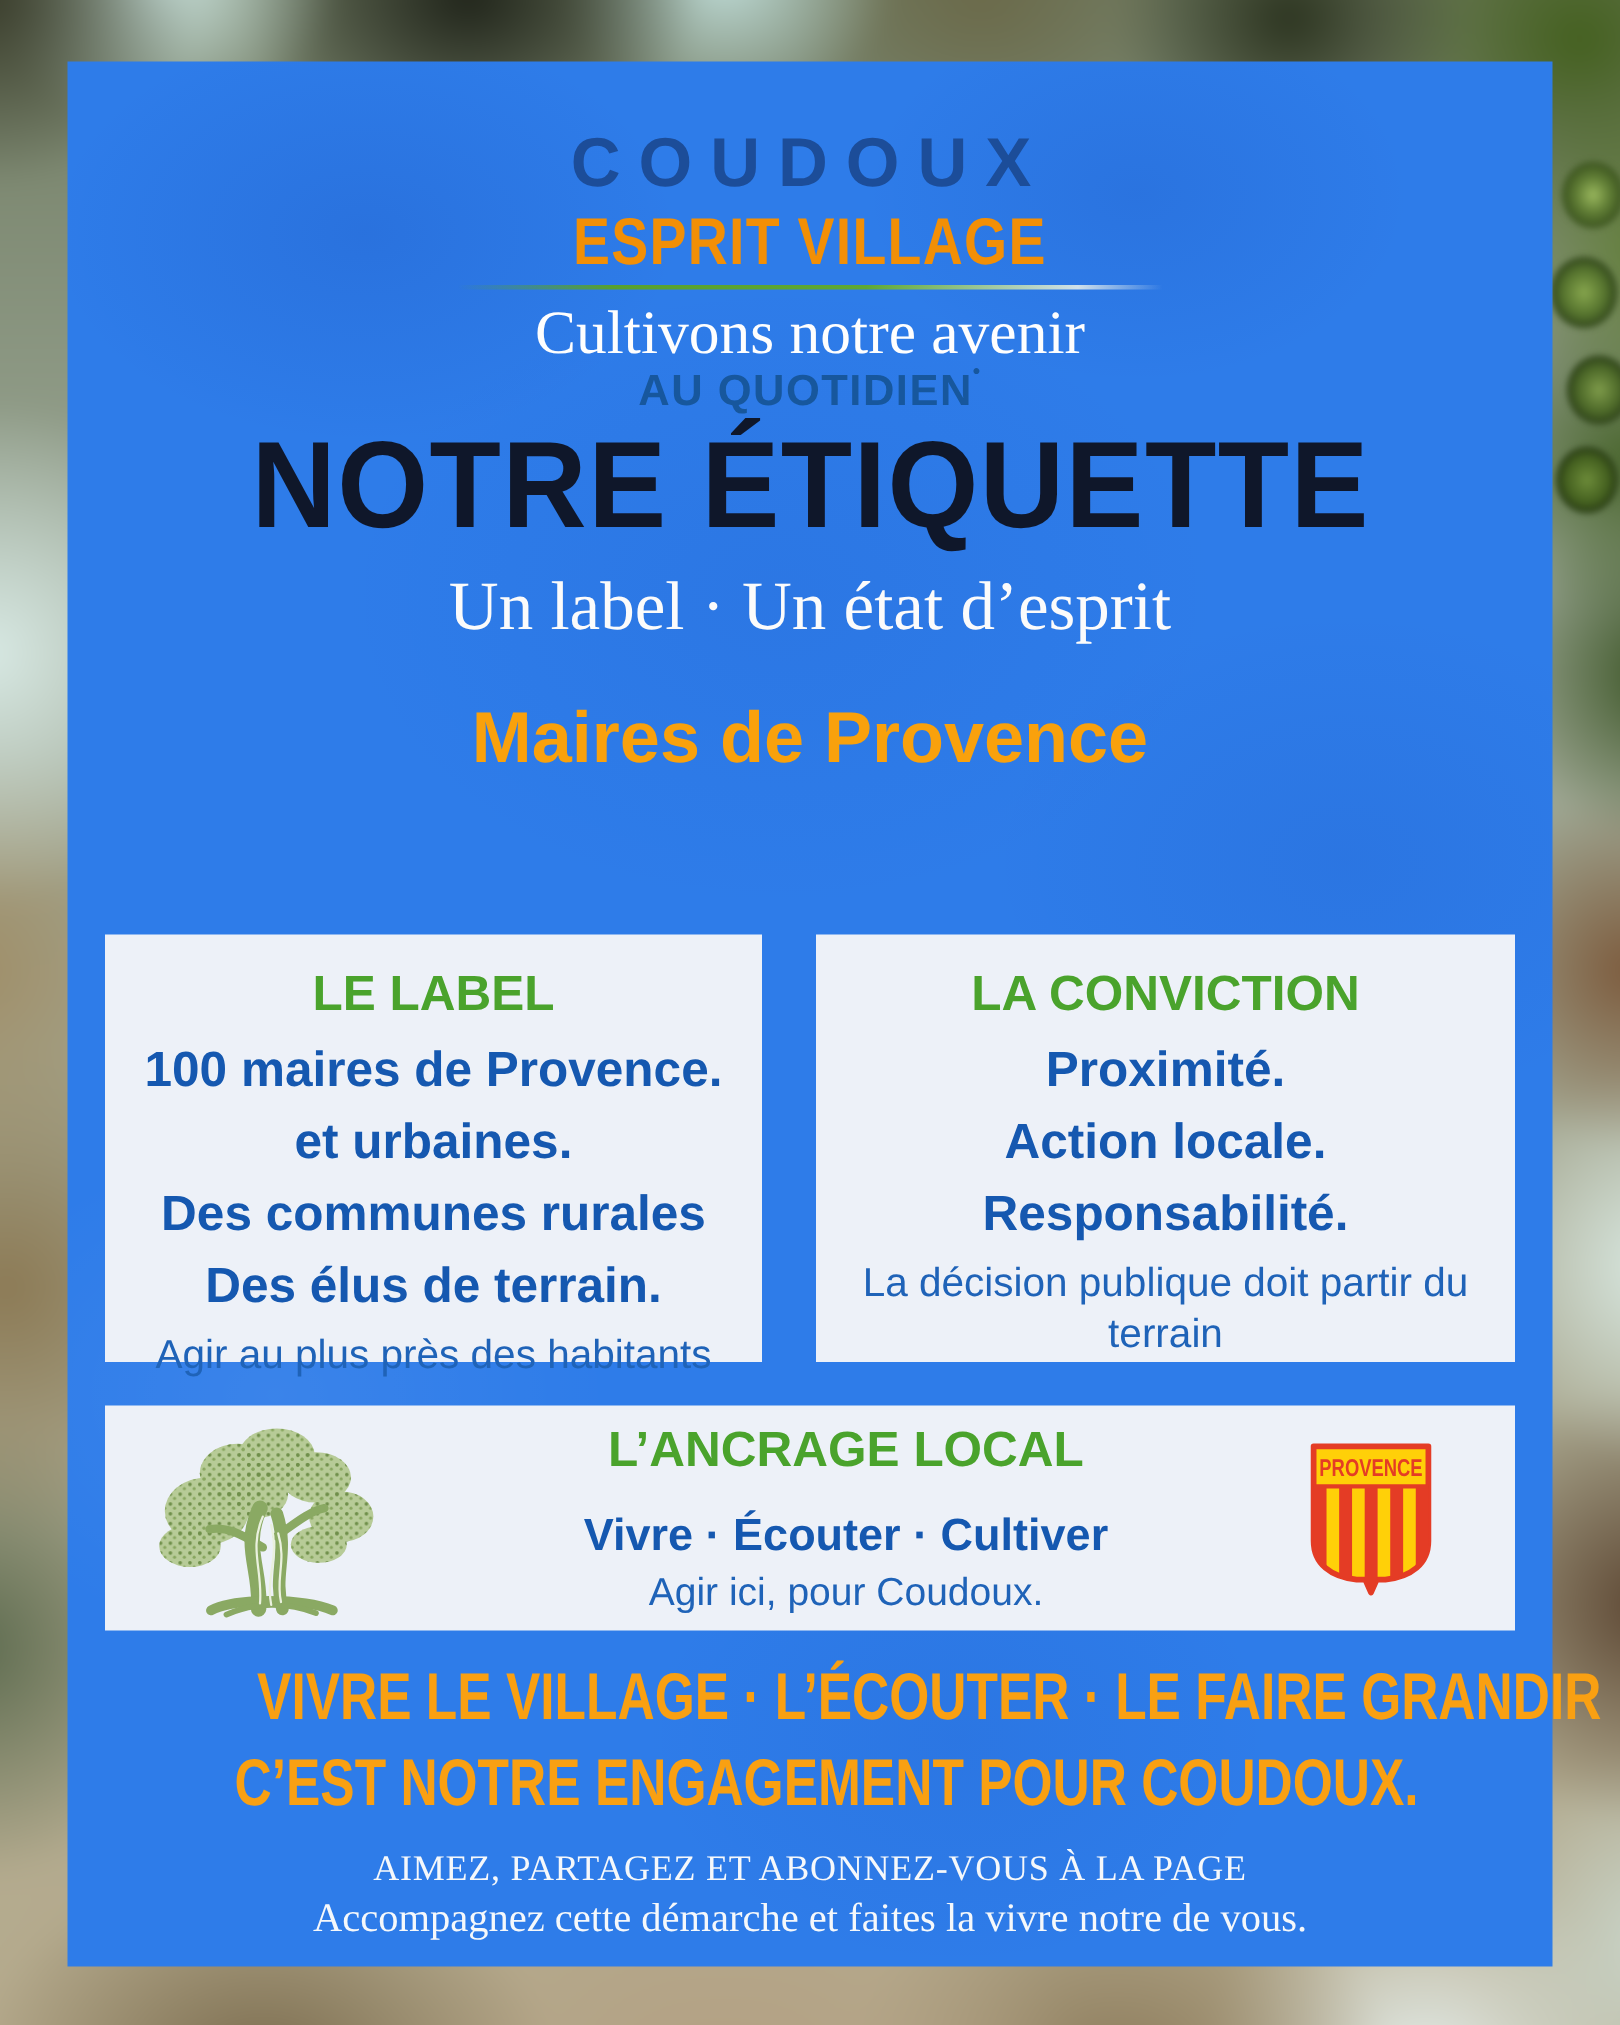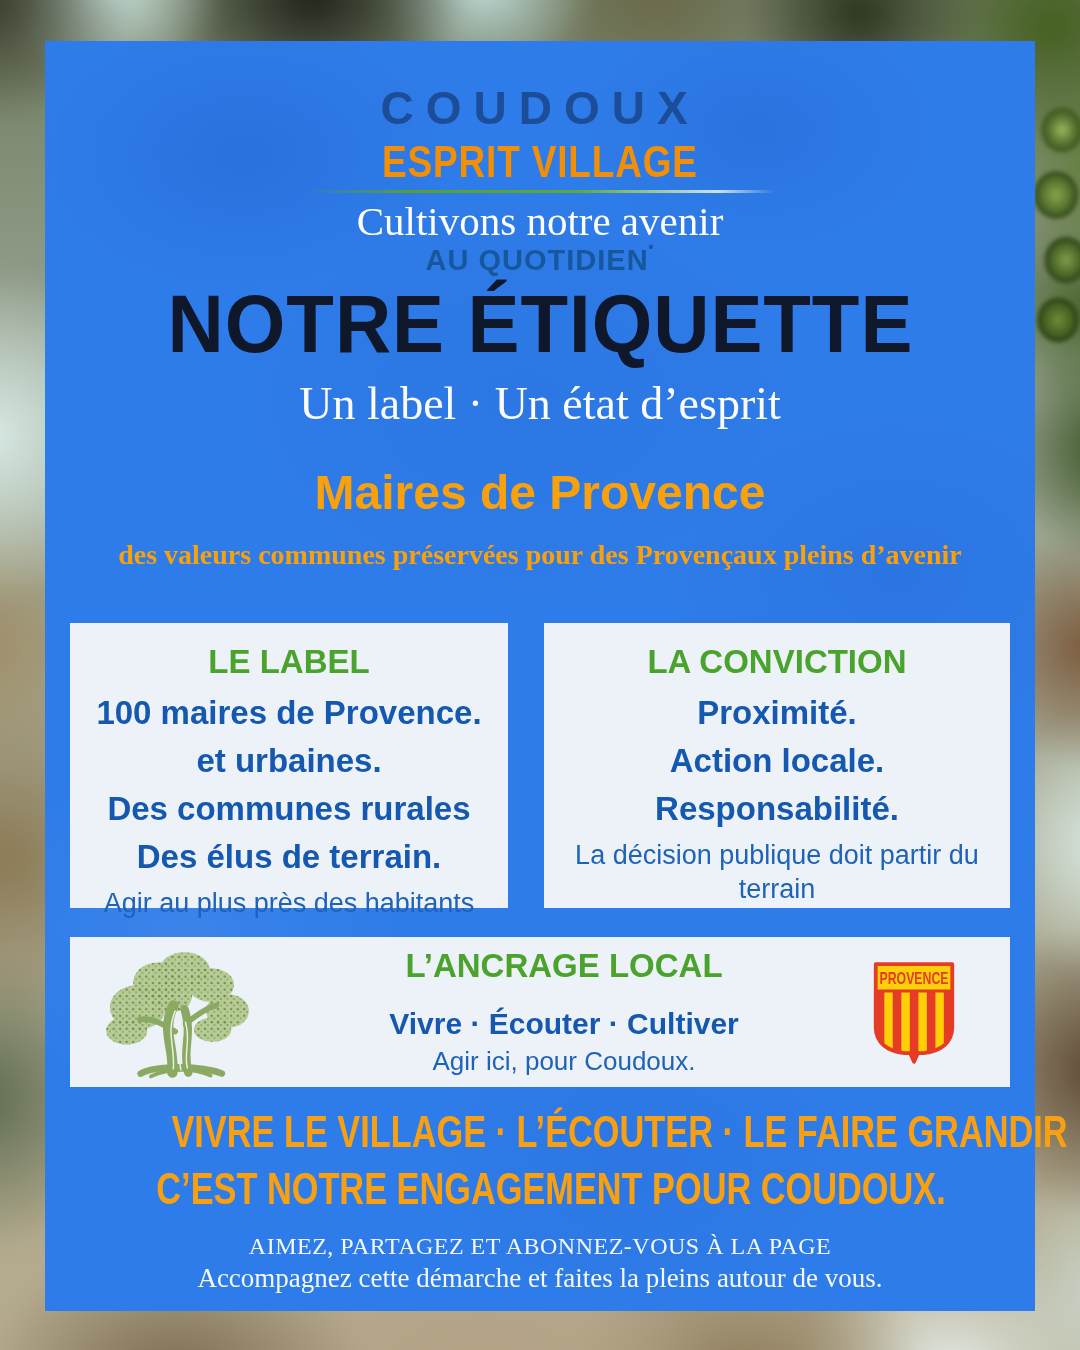--- a/index.html
+++ b/index.html
@@ -111,21 +111,20 @@
 
   <div class="abs brand-name">COUDOUX</div>
   <div class="abs brand-tagline"><span class="cond">ESPRIT VILLAGE</span></div>
   <div class="rule"></div>
   <div class="abs slogan">Cultivons notre avenir</div>
   <div class="abs slogan-sub"><span>AU QUOTIDIEN</span><sup>•</sup></div>
 
   <div class="abs hero-title"><span class="cond">NOTRE ÉTIQUETTE</span></div>
   <div class="abs hero-subtitle">Un label · Un état d’esprit</div>
   <div class="abs label-name">Maires de Provence</div>
-  <div class="abs label-desc">des valeurs communes préservées pour des Provençaux pleins d’avenir</div>
 
   <div class="cards">
     <div class="card card-label">
       <div class="card-title">LE LABEL</div>
       <div class="card-line">100 maires de Provence.</div>
       <div class="card-line">et urbaines.</div>
       <div class="card-line">Des communes rurales</div>
       <div class="card-line">Des élus de terrain.</div>
       <div class="card-note">Agir au plus près des habitants</div>
     </div>
@@ -203,15 +202,15 @@
       <text x="46" y="27" text-anchor="middle" font-size="17" font-weight="bold" fill="#e43c25" font-family="Liberation Sans, sans-serif" textLength="72" lengthAdjust="spacingAndGlyphs">PROVENCE</text>
     </svg>
   </div>
 
   <div class="banner">
     <div class="banner-line"><span class="cond">VIVRE LE VILLAGE · L’ÉCOUTER · LE FAIRE GRANDIR</span></div>
     <div class="banner-line"><span class="cond">C’EST NOTRE ENGAGEMENT POUR COUDOUX.</span></div>
   </div>
 
   <div class="abs footer-1">AIMEZ, PARTAGEZ ET ABONNEZ-VOUS À LA PAGE</div>
-  <div class="abs footer-2">Accompagnez cette démarche et faites la pleins autour de vous.</div>
+  <div class="abs footer-2">Accompagnez cette démarche et faites la vivre notre de vous.</div>
 
 </div>
 
 </body></html>

